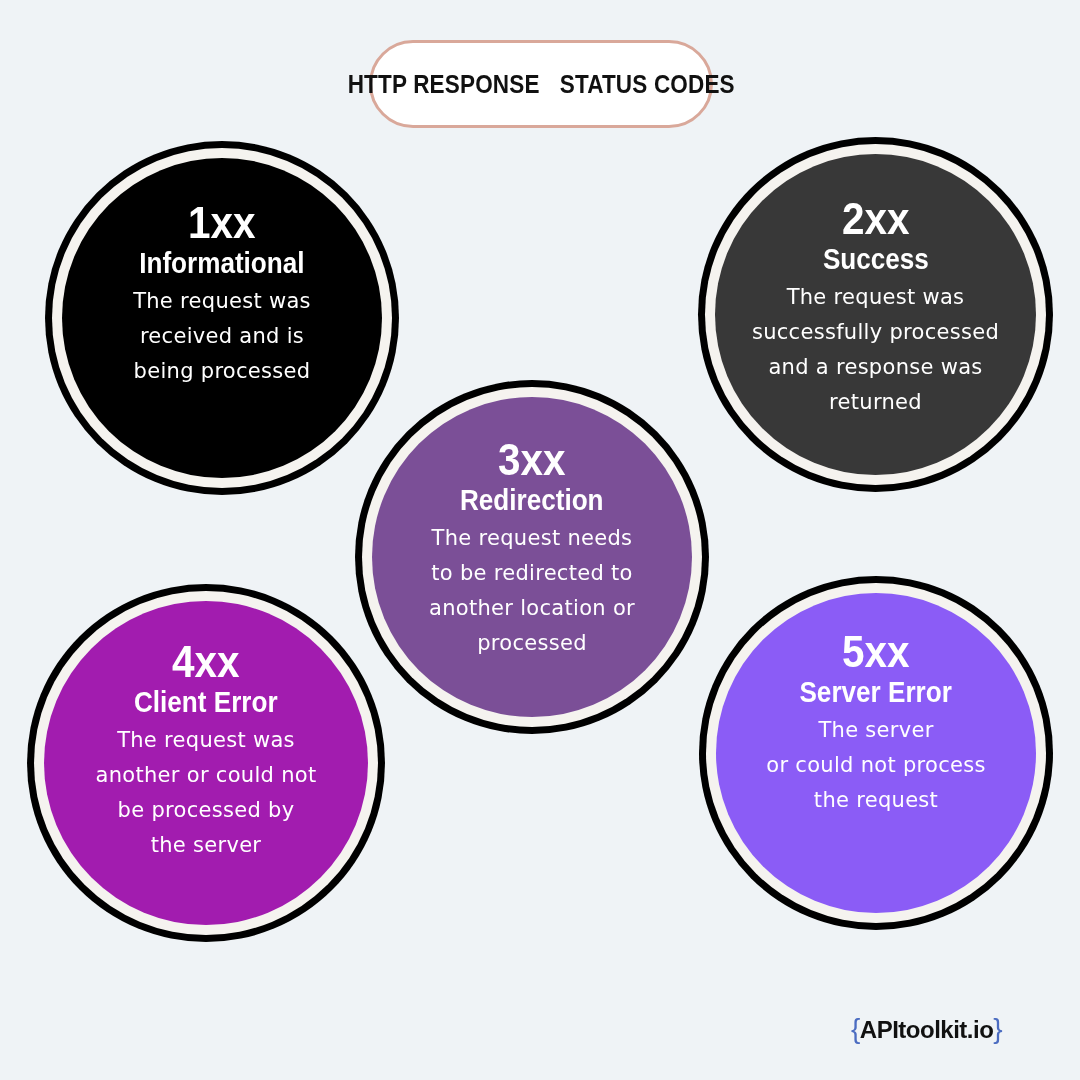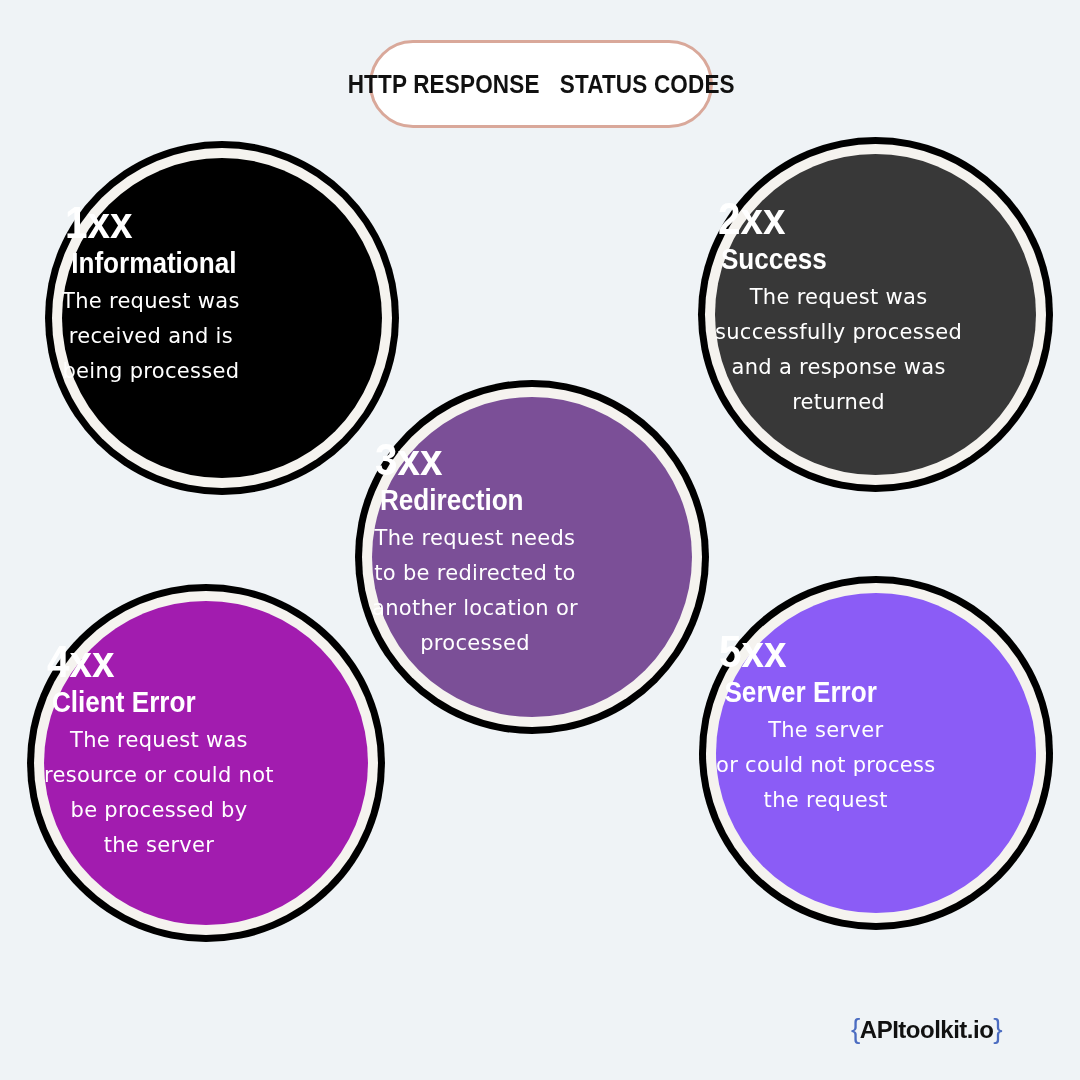--- a/index.html
+++ b/index.html
@@ -50,21 +50,21 @@
       inset: 7px;
       border-radius: 50%;
       background: #f5f3ef;
     }
     .circle .fill {
       position: absolute;
       inset: 17px;
       border-radius: 50%;
       display: flex;
       flex-direction: column;
-      align-items: flex-start;
+      align-items: center;
       justify-content: flex-start;
       text-align: center;
       color: #ffffff;
     }
     .code {
       font-family: "Liberation Sans", sans-serif;
       font-weight: 700;
       font-size: 44px;
       line-height: 46px;
       transform: scaleX(0.92);
@@ -141,21 +141,21 @@
   </div>
 </div>
 
 <div class="circle" style="left:27px; top:584px; width:358px; height:358px;">
   <div class="ring"></div>
   <div class="fill" style="padding-top: 38px; background: #a21caf;">
     <div class="code">4xx</div>
     <div class="cat">Client Error</div>
     <div class="desc">
       <span>The request was</span>
-      <span>resource or could not</span>
+      <span>another or could not</span>
       <span>be processed by</span>
       <span>the server</span>
     </div>
   </div>
 </div>
 
 <div class="circle" style="left:699px; top:576px; width:354px; height:354px;">
   <div class="ring"></div>
   <div class="fill" style="padding-top: 36px; background: #8b5cf6;">
     <div class="code">5xx</div>

